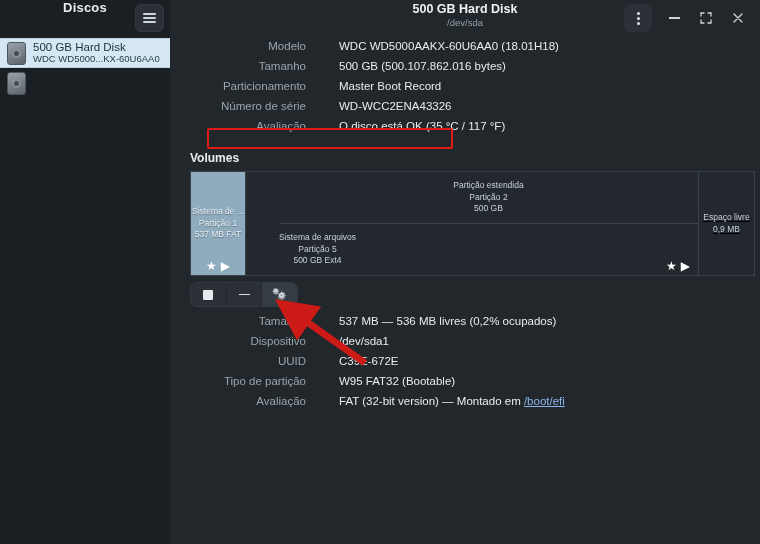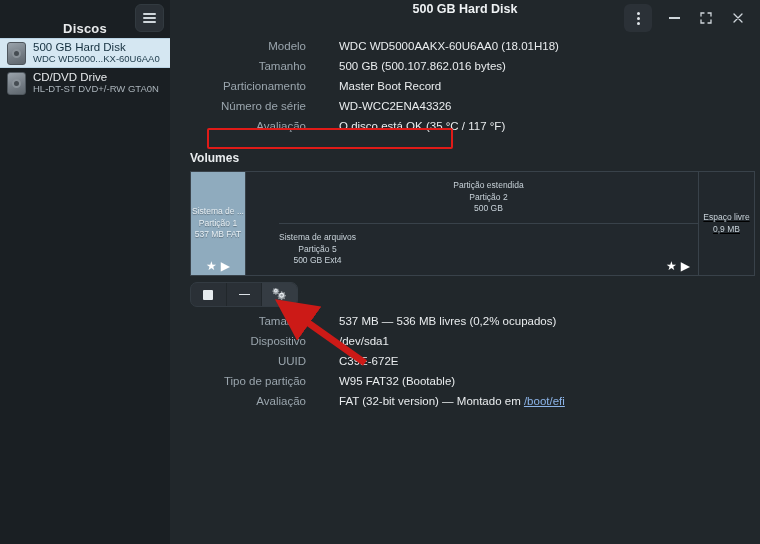--- a/index.html
+++ b/index.html
@@ -18,21 +18,21 @@
 
   
   #sidebar {
     width: 170px; height: 544px;
     background: #1a1f23;
     display: flex; flex-direction: column;
     flex: 0 0 170px;
   }
   .sidebar-header {
     height: 36px;
-    display: flex; align-items: flex-end; justify-content: center;
+    display: flex; align-items: flex-start; justify-content: center;
     position: relative;
     background: #1a1f23;
   }
   .sidebar-title {
     font-size: 13px; font-weight: bold; color: #e8eaec;
     letter-spacing: .2px;
   }
   .hamburger-btn {
     position: absolute; right: 6px; top: 4px;
     width: 29px; height: 28px;
@@ -232,33 +232,30 @@
           </div>
         <div class="disk-texts">
           <div class="disk-name">500 GB Hard Disk</div>
           <div class="disk-sub">WDC WD5000...KX-60U6AA0</div>
         </div>
       </div>
       <div class="disk-item">
         <div class="disk-icon">
             <div class="hub"></div>
           </div>
-        <div class="disk-texts">
-          <div class="disk-name">CD/DVD Drive</div>
-          <div class="disk-sub">HL-DT-ST DVD+/-RW GTA0N</div>
-        </div>
       </div>
     </div>
   </div>
 
   <div id="main">
 
     <div class="titlebar">
       <div class="title-block">
         <div class="win-title">500 GB Hard Disk</div>
+        <div class="win-sub">/dev/sda</div>
       </div>
       <div class="win-controls">
         <div class="ctl menu-btn">
             <i></i>
             <i></i>
             <i></i>
           </div>
         <div class="ctl min">
             <i></i>
           </div>

